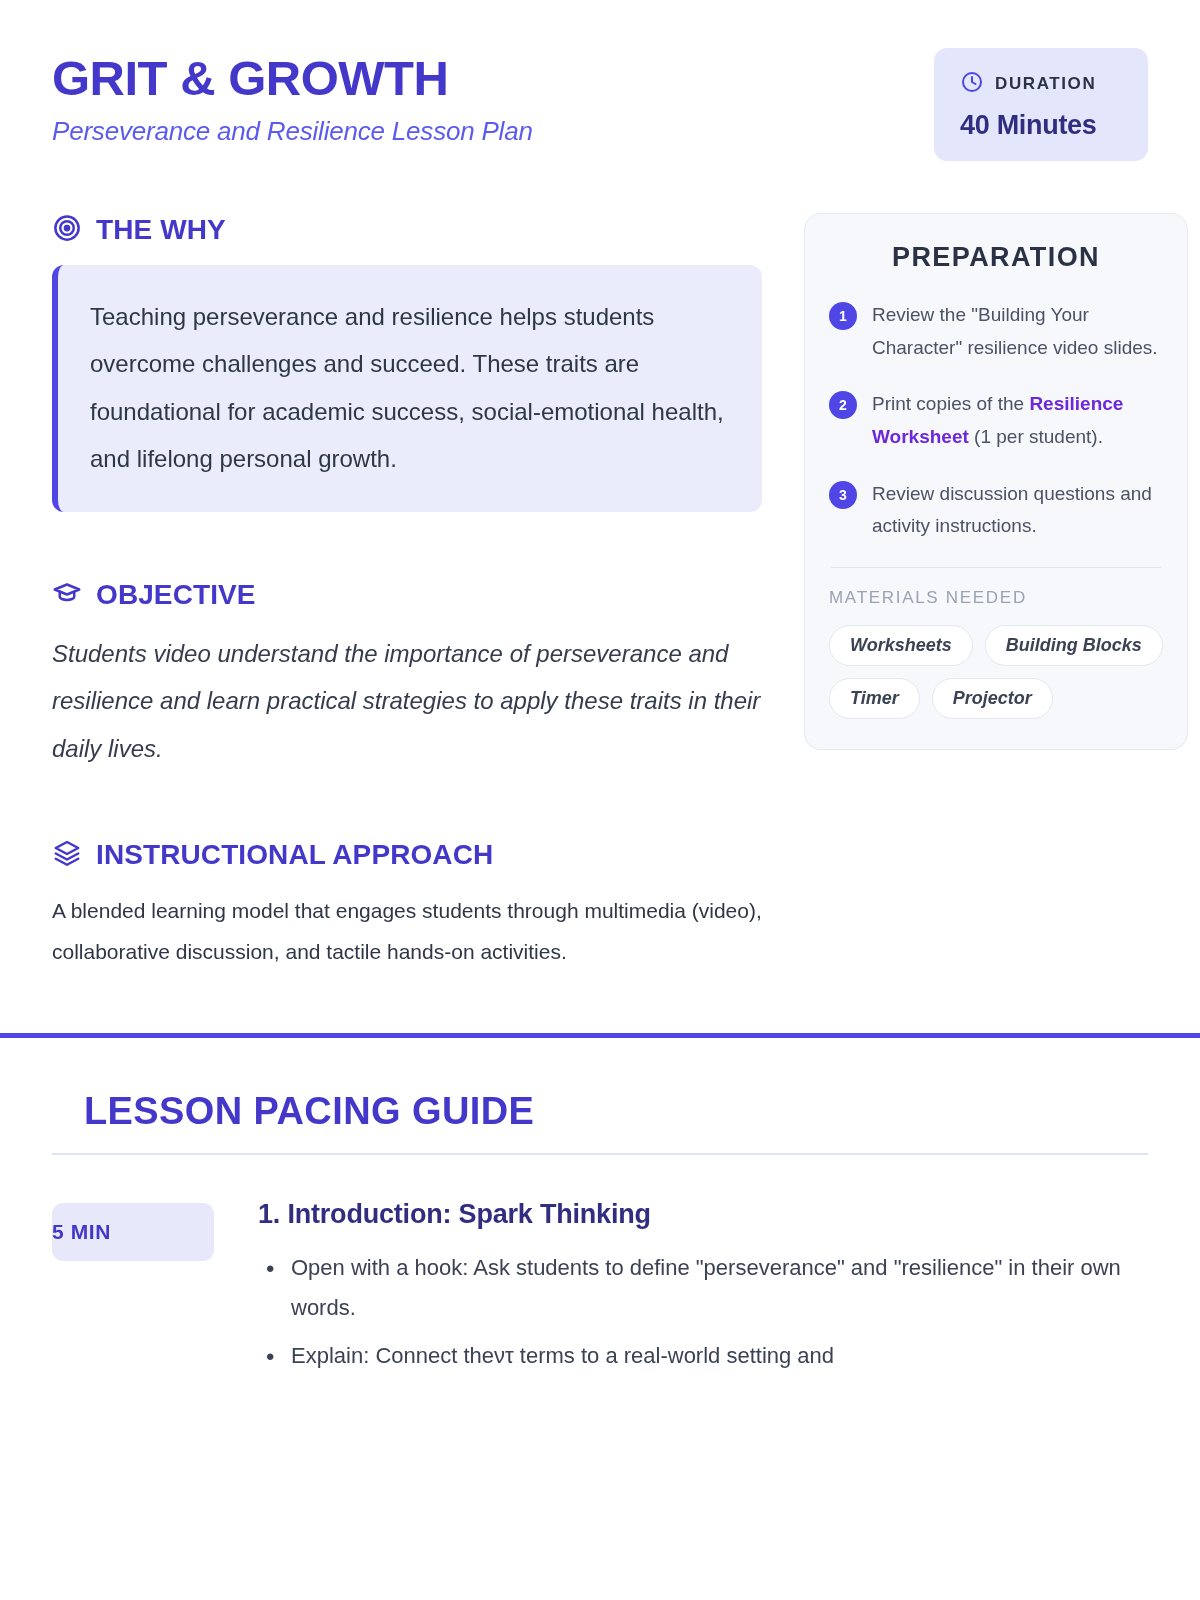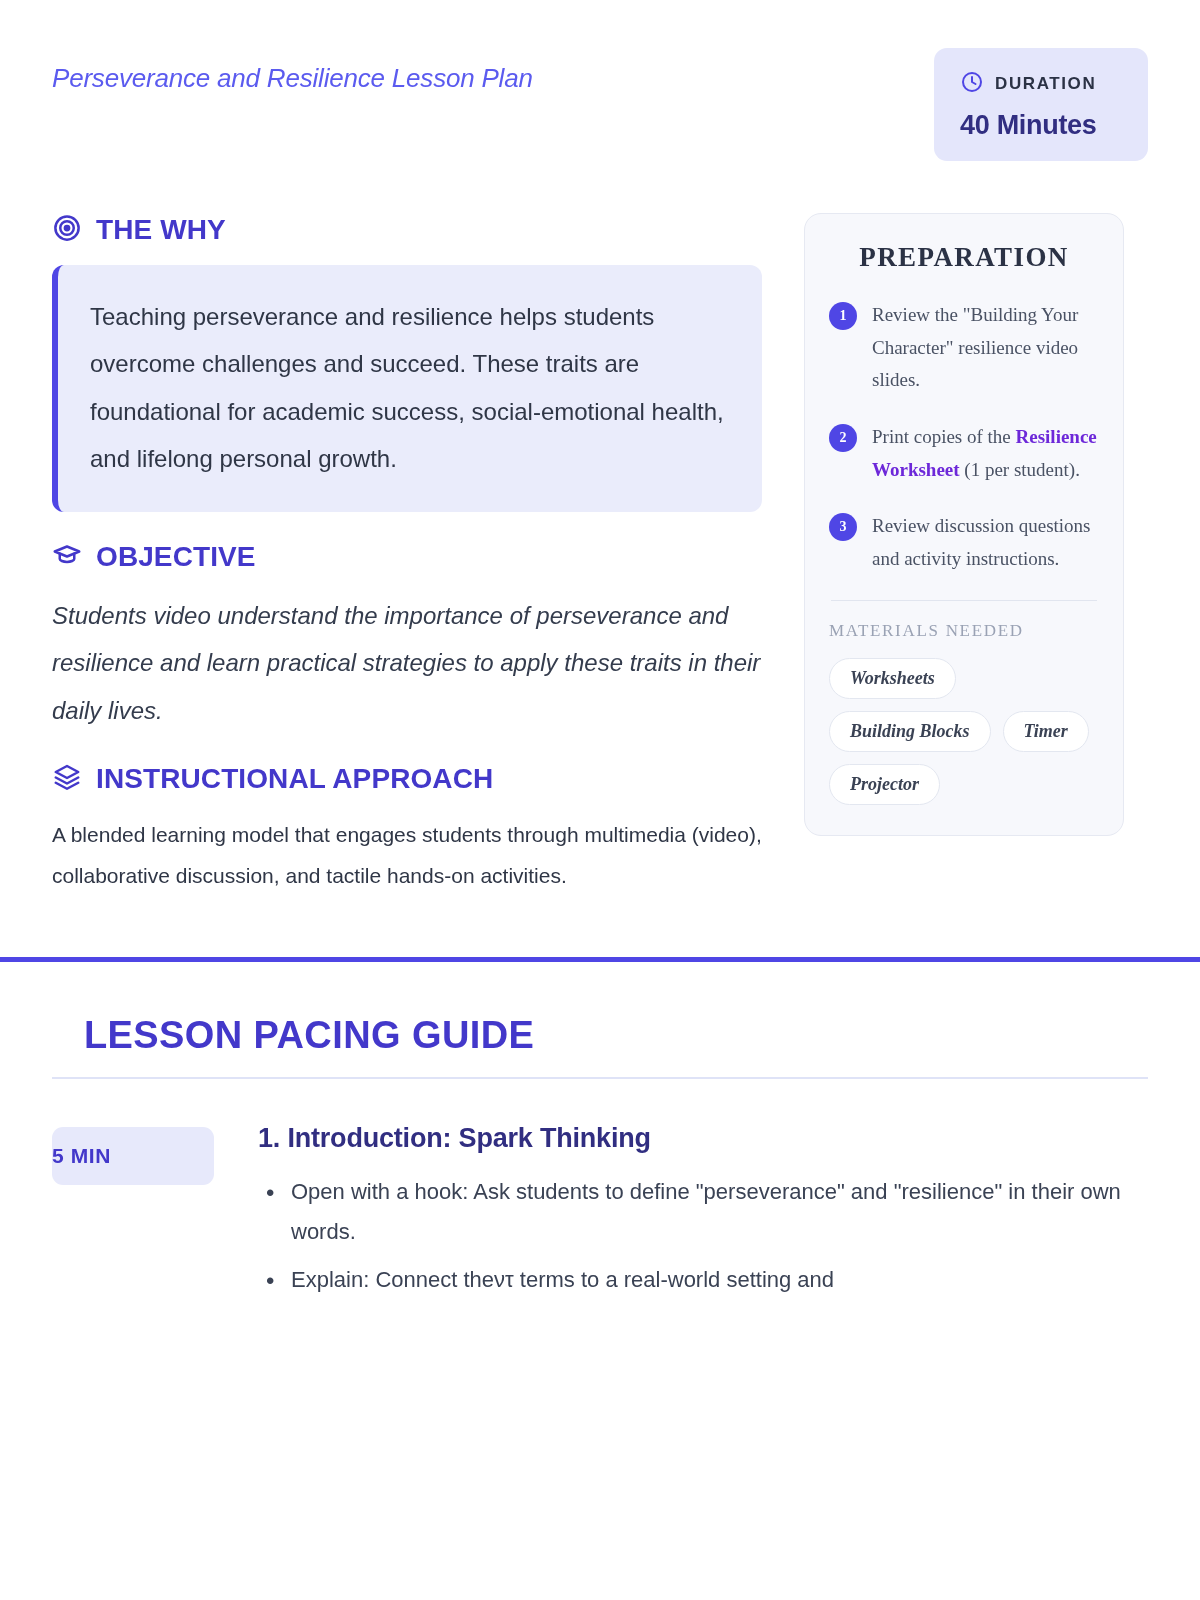--- a/index.html
+++ b/index.html
@@ -77,21 +77,21 @@
 
   
   .body-grid {
     display: flex;
     gap: 42px;
     padding: 52px 52px 0 52px;
     align-items: flex-start;
   }
 
   .left-col { width: 710px; flex: none; }
-  .right-col { width: 320px; flex: none; font-family: Liberation Serif, serif; }
+  .right-col { width: 384px; flex: none; }
 
   
   .sec-head {
     display: flex;
     align-items: center;
     gap: 14px;
     margin-bottom: 18px;
   }
 
   .sec-head-text {
@@ -111,21 +111,21 @@
     padding: 28px 32px 30px 32px;
   }
 
   .quote-text {
     font-size: 24px;
     line-height: 1.97;
     color: #2f3646;
   }
 
   
-  .block { margin-top: 28px; }
+  .block { margin-top: 66px; }
 
   .objective-text {
     font-size: 24px;
     font-style: italic;
     line-height: 1.97;
     color: #343c4d;
   }
 
   .approach-text {
     font-size: 21px;
@@ -291,20 +291,21 @@
     color: #3a4254;
   }
 </style>
 </head>
 <body>
 
 <div class="page">
 
   <div class="header">
     <div class="title-block">
+      <div class="main-title">GRIT &amp; GROWTH</div>
       <div class="subtitle">Perseverance and Resilience Lesson Plan</div>
     </div>
 
     <div class="duration-badge">
       <div class="duration-top">
         <span class="sec-icon">
           <svg width="24" height="24" viewBox="0 0 24 24" fill="none" stroke="#4f46e5" stroke-width="2" stroke-linecap="round" stroke-linejoin="round">
             <circle cx="12" cy="12" r="9"></circle>
               <polyline points="12,7 12,12 15.5,14"></polyline>
           </svg>

